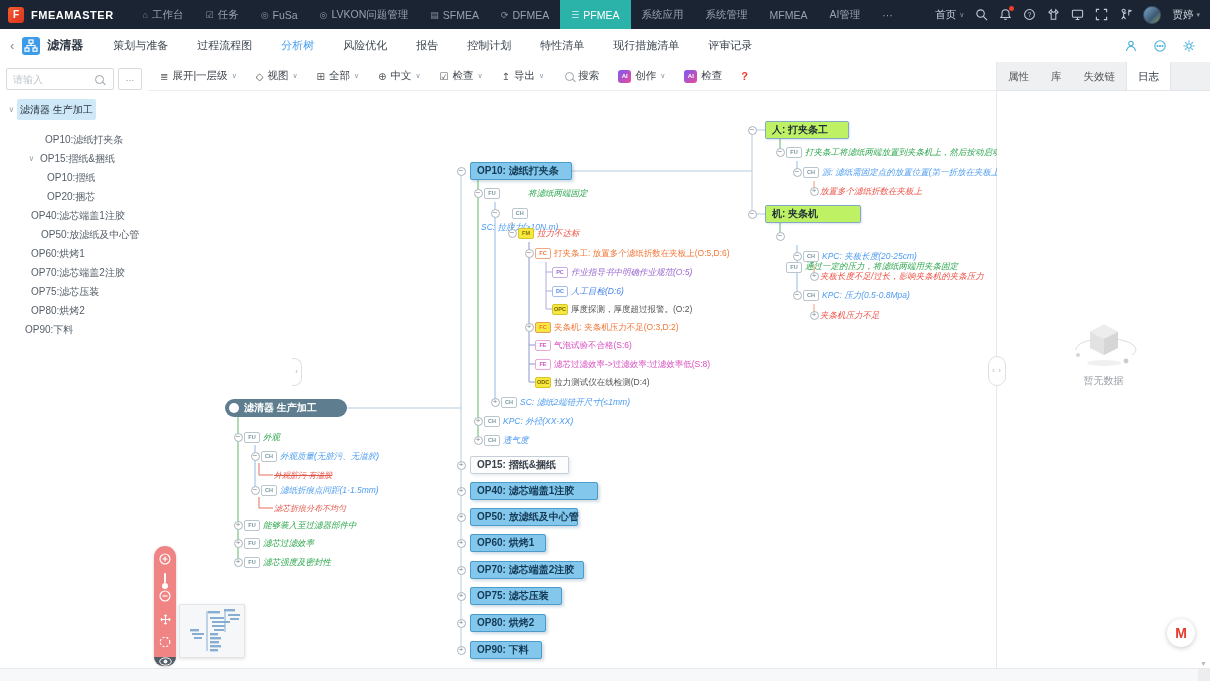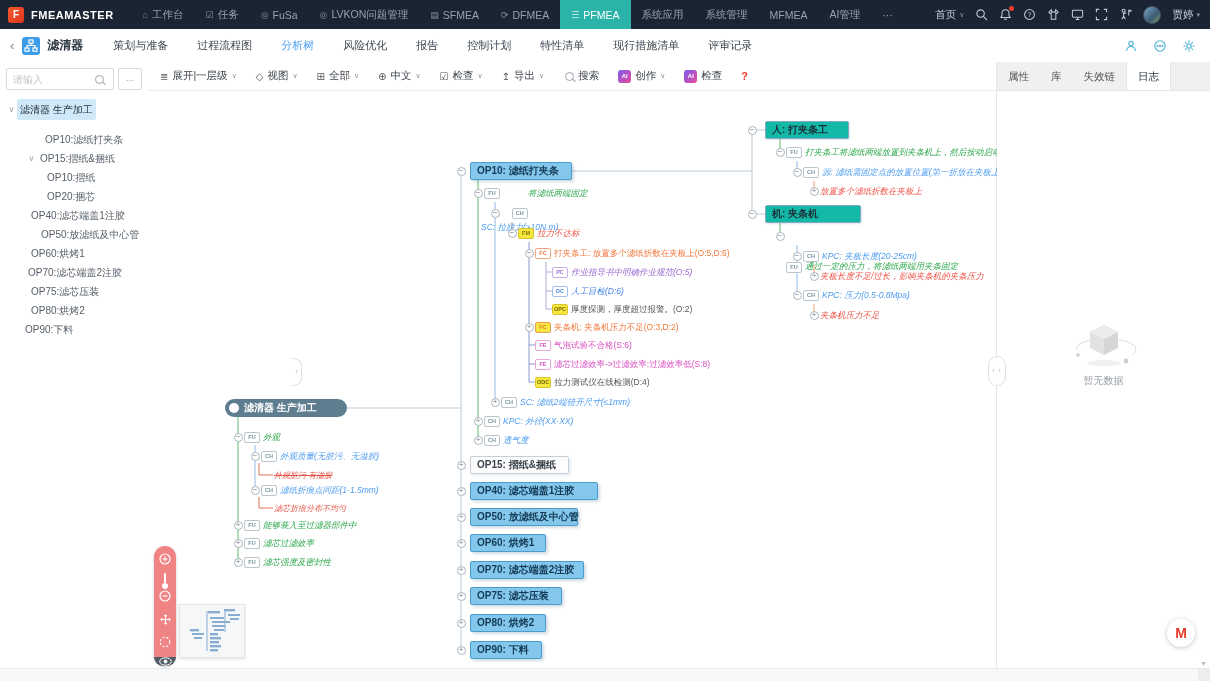--- a/index.html
+++ b/index.html
@@ -51,21 +51,21 @@
   .tool-it .tico{color:#555;font-size:10px;}
   .ai-badge{width:13px;height:13px;border-radius:3px;background:linear-gradient(135deg,#7b5cf0,#e84a9a);color:#fff;font-size:6px;font-weight:bold;line-height:13px;text-align:center;}
   .help-q{color:#f0392b;font-weight:bold;font-size:11px;cursor:pointer;}
   .cv-body{position:absolute;top:28px;left:0;right:0;bottom:0;overflow:hidden;}
   .cv-lines{position:absolute;top:0;left:0;z-index:1;}
   .nd{position:absolute;height:18px;line-height:16px;box-sizing:border-box;font-size:10px;white-space:nowrap;padding:0 6px;border-radius:2px;z-index:2;cursor:pointer;}
   .nd-root{background:#5e7e90;color:#fff;border-radius:9px;font-weight:bold;padding-left:19px;line-height:18px;border:0;}
   .nd-root::before{content:"";position:absolute;left:4px;top:4px;width:10px;height:10px;border-radius:50%;background:#fff;}
   .nd-op{background:#83c7ed;border:1px solid #4b9ccb;color:#143a54;font-weight:bold;box-shadow:2px 2px 3px rgba(80,120,150,.25);}
   .nd-oplight{background:#fdfdfe;border:1px solid #c6cfd7;color:#39424b;font-weight:bold;box-shadow:2px 2px 3px rgba(80,120,150,.12);}
-  .nd-elem{background:#14b8a6;border:1px solid #84a9c4;color:#1c2b36;font-weight:bold;box-shadow:1px 1px 2px rgba(80,120,150,.2);}
+  .nd-elem{background:#bef264;border:1px solid #84a9c4;color:#1c2b36;font-weight:bold;box-shadow:1px 1px 2px rgba(80,120,150,.2);}
   .hd{position:absolute;width:9px;height:9px;border-radius:50%;background:#fff;border:1px solid #aab4bb;color:#78838b;font-size:8px;line-height:6.5px;text-align:center;box-sizing:border-box;z-index:3;cursor:pointer;}
   .citem{position:absolute;display:flex;align-items:center;gap:3px;white-space:nowrap;font-size:8.5px;z-index:2;cursor:pointer;}
   .tag{display:inline-block;min-width:12px;padding:0 1px;height:9px;line-height:9px;border-radius:2px;font-size:5.5px;font-weight:bold;text-align:center;background:#fff;flex:0 0 auto;}
   .g-fu,.g-ch{border:1px solid #b9c6cd;color:#74939f;}
   .g-fm{background:#f6e83e;border:1px solid #d9c428;color:#8a7200;}
   .g-fc{border:1px solid #f0a67e;color:#f2783a;}
   .g-fcy{background:#f6e83e;border:1px solid #e89c56;color:#e87830;}
   .g-pc{border:1px solid #c9aee6;color:#9a6ad0;}
   .g-dc{border:1px solid #a3c0ec;color:#4a86e8;}
   .g-opt{background:#f6e83e;border:1px solid #d9c428;color:#776400;}
@@ -289,21 +289,21 @@
             <span class="tlabel">OP40:滤芯端盖1注胶</span>
           </div>
           <div class="trow" style="padding-left: 36px;">
             <span class="tcaret" style="width: 2px;"></span>
             <span class="tlabel">OP50:放滤纸及中心管</span>
           </div>
           <div class="trow" style="padding-left: 26px;">
             <span class="tcaret" style="width: 2px;"></span>
             <span class="tlabel">OP60:烘烤1</span>
           </div>
-          <div class="trow" style=" justify-content: center;">
+          <div class="trow" style="padding-left: 26px;">
             <span class="tcaret" style="width: 2px;"></span>
             <span class="tlabel">OP70:滤芯端盖2注胶</span>
           </div>
           <div class="trow" style="padding-left: 26px;">
             <span class="tcaret" style="width: 2px;"></span>
             <span class="tlabel">OP75:滤芯压装</span>
           </div>
           <div class="trow" style="padding-left: 26px;">
             <span class="tcaret" style="width: 2px;"></span>
             <span class="tlabel">OP80:烘烤2</span>

